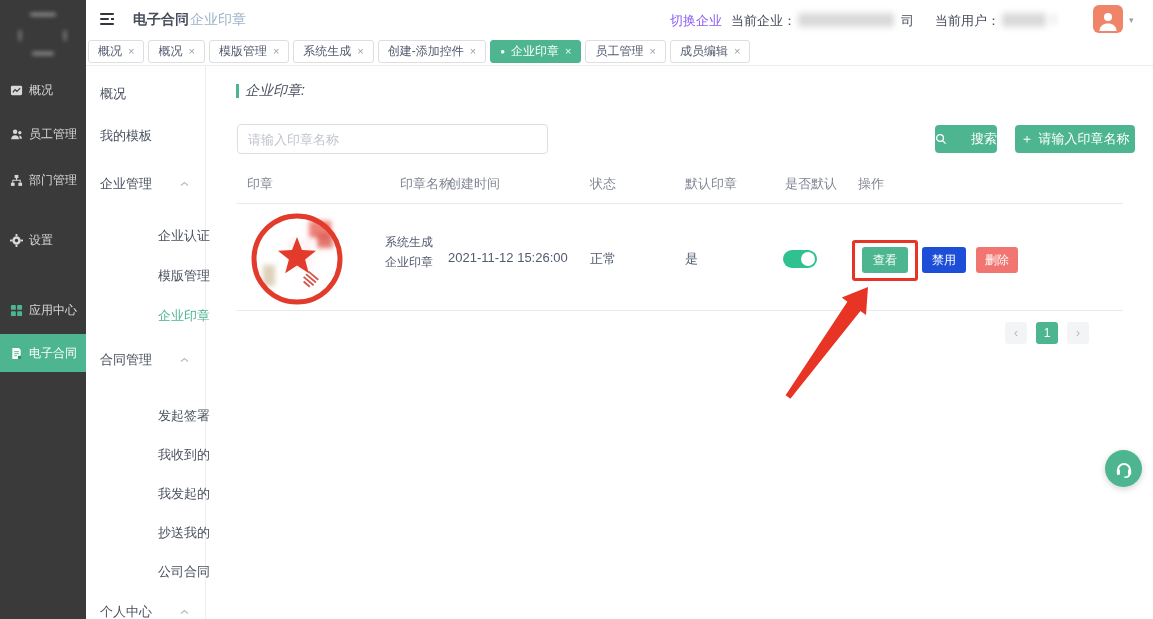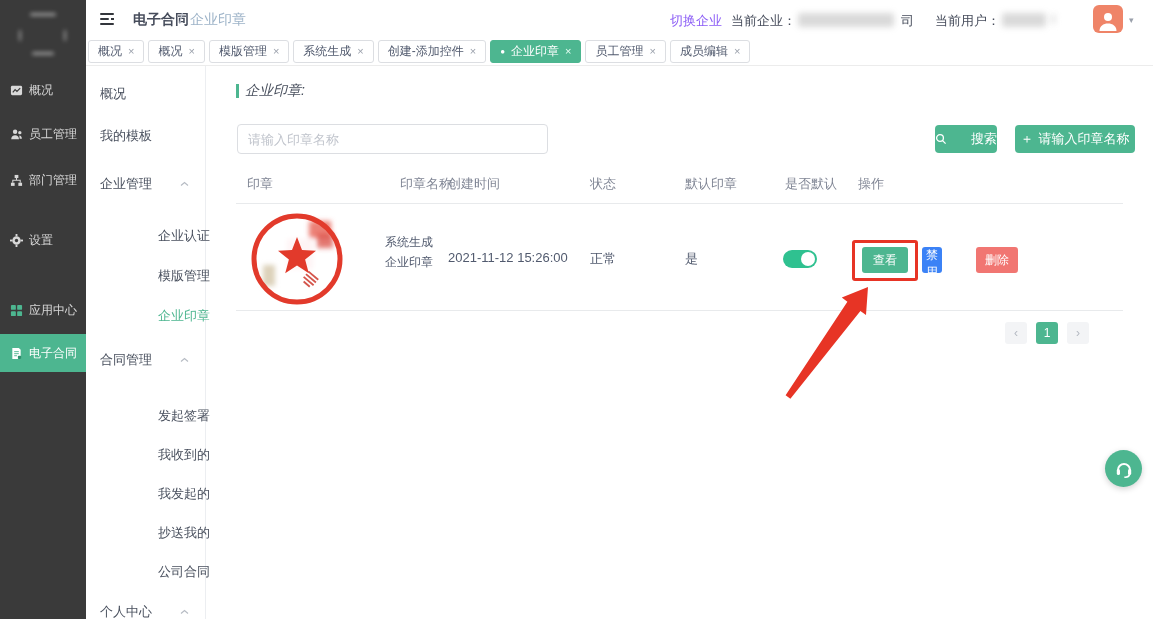--- a/index.html
+++ b/index.html
@@ -84,21 +84,21 @@
   .cell { position:absolute; top:184px; font-size:13px; color:#515a6e; white-space:nowrap; }
 
   .toggle { position:absolute; left:577px; top:184px; width:34px; height:18px; border-radius:9px;
             background:#2fc190; cursor:pointer; }
   .toggle::after { content:""; position:absolute; right:2px; top:2px; width:14px; height:14px;
                    border-radius:50%; background:#fff; }
 
   .act-btn { position:absolute; top:181px; height:26px; border:none; border-radius:3px; color:#fff;
              font-size:12px; cursor:pointer; }
   .act-view { left:656px; width:46px; background:#4db690; }
-  .act-disable { left:716px; width:20px; background:#3b82f6;font-family:Liberation Mono, monospace; }
+  .act-disable { left:716px; width:44px; background:#1d4ed8;font-family:Liberation Mono, monospace; }
   .act-delete { left:770px; width:42px; background:#f17672; }
 
   .pg { position:absolute; top:256px; width:22px; height:22px; border-radius:3px; background:#f3f4f6;
         color:#b4b9c2; font-size:12px; display:flex; align-items:center; justify-content:center; cursor:pointer; }
   .pg-prev { left:799px; } .pg-next { left:861px; }
   .pg-page { left:830px; background:#4db690; color:#fff; }
 
   
   .anno-box { position:absolute; left:852px; top:240px; width:66px; height:41px;
               border:3px solid #e73425; border-radius:3px; z-index:9; }

